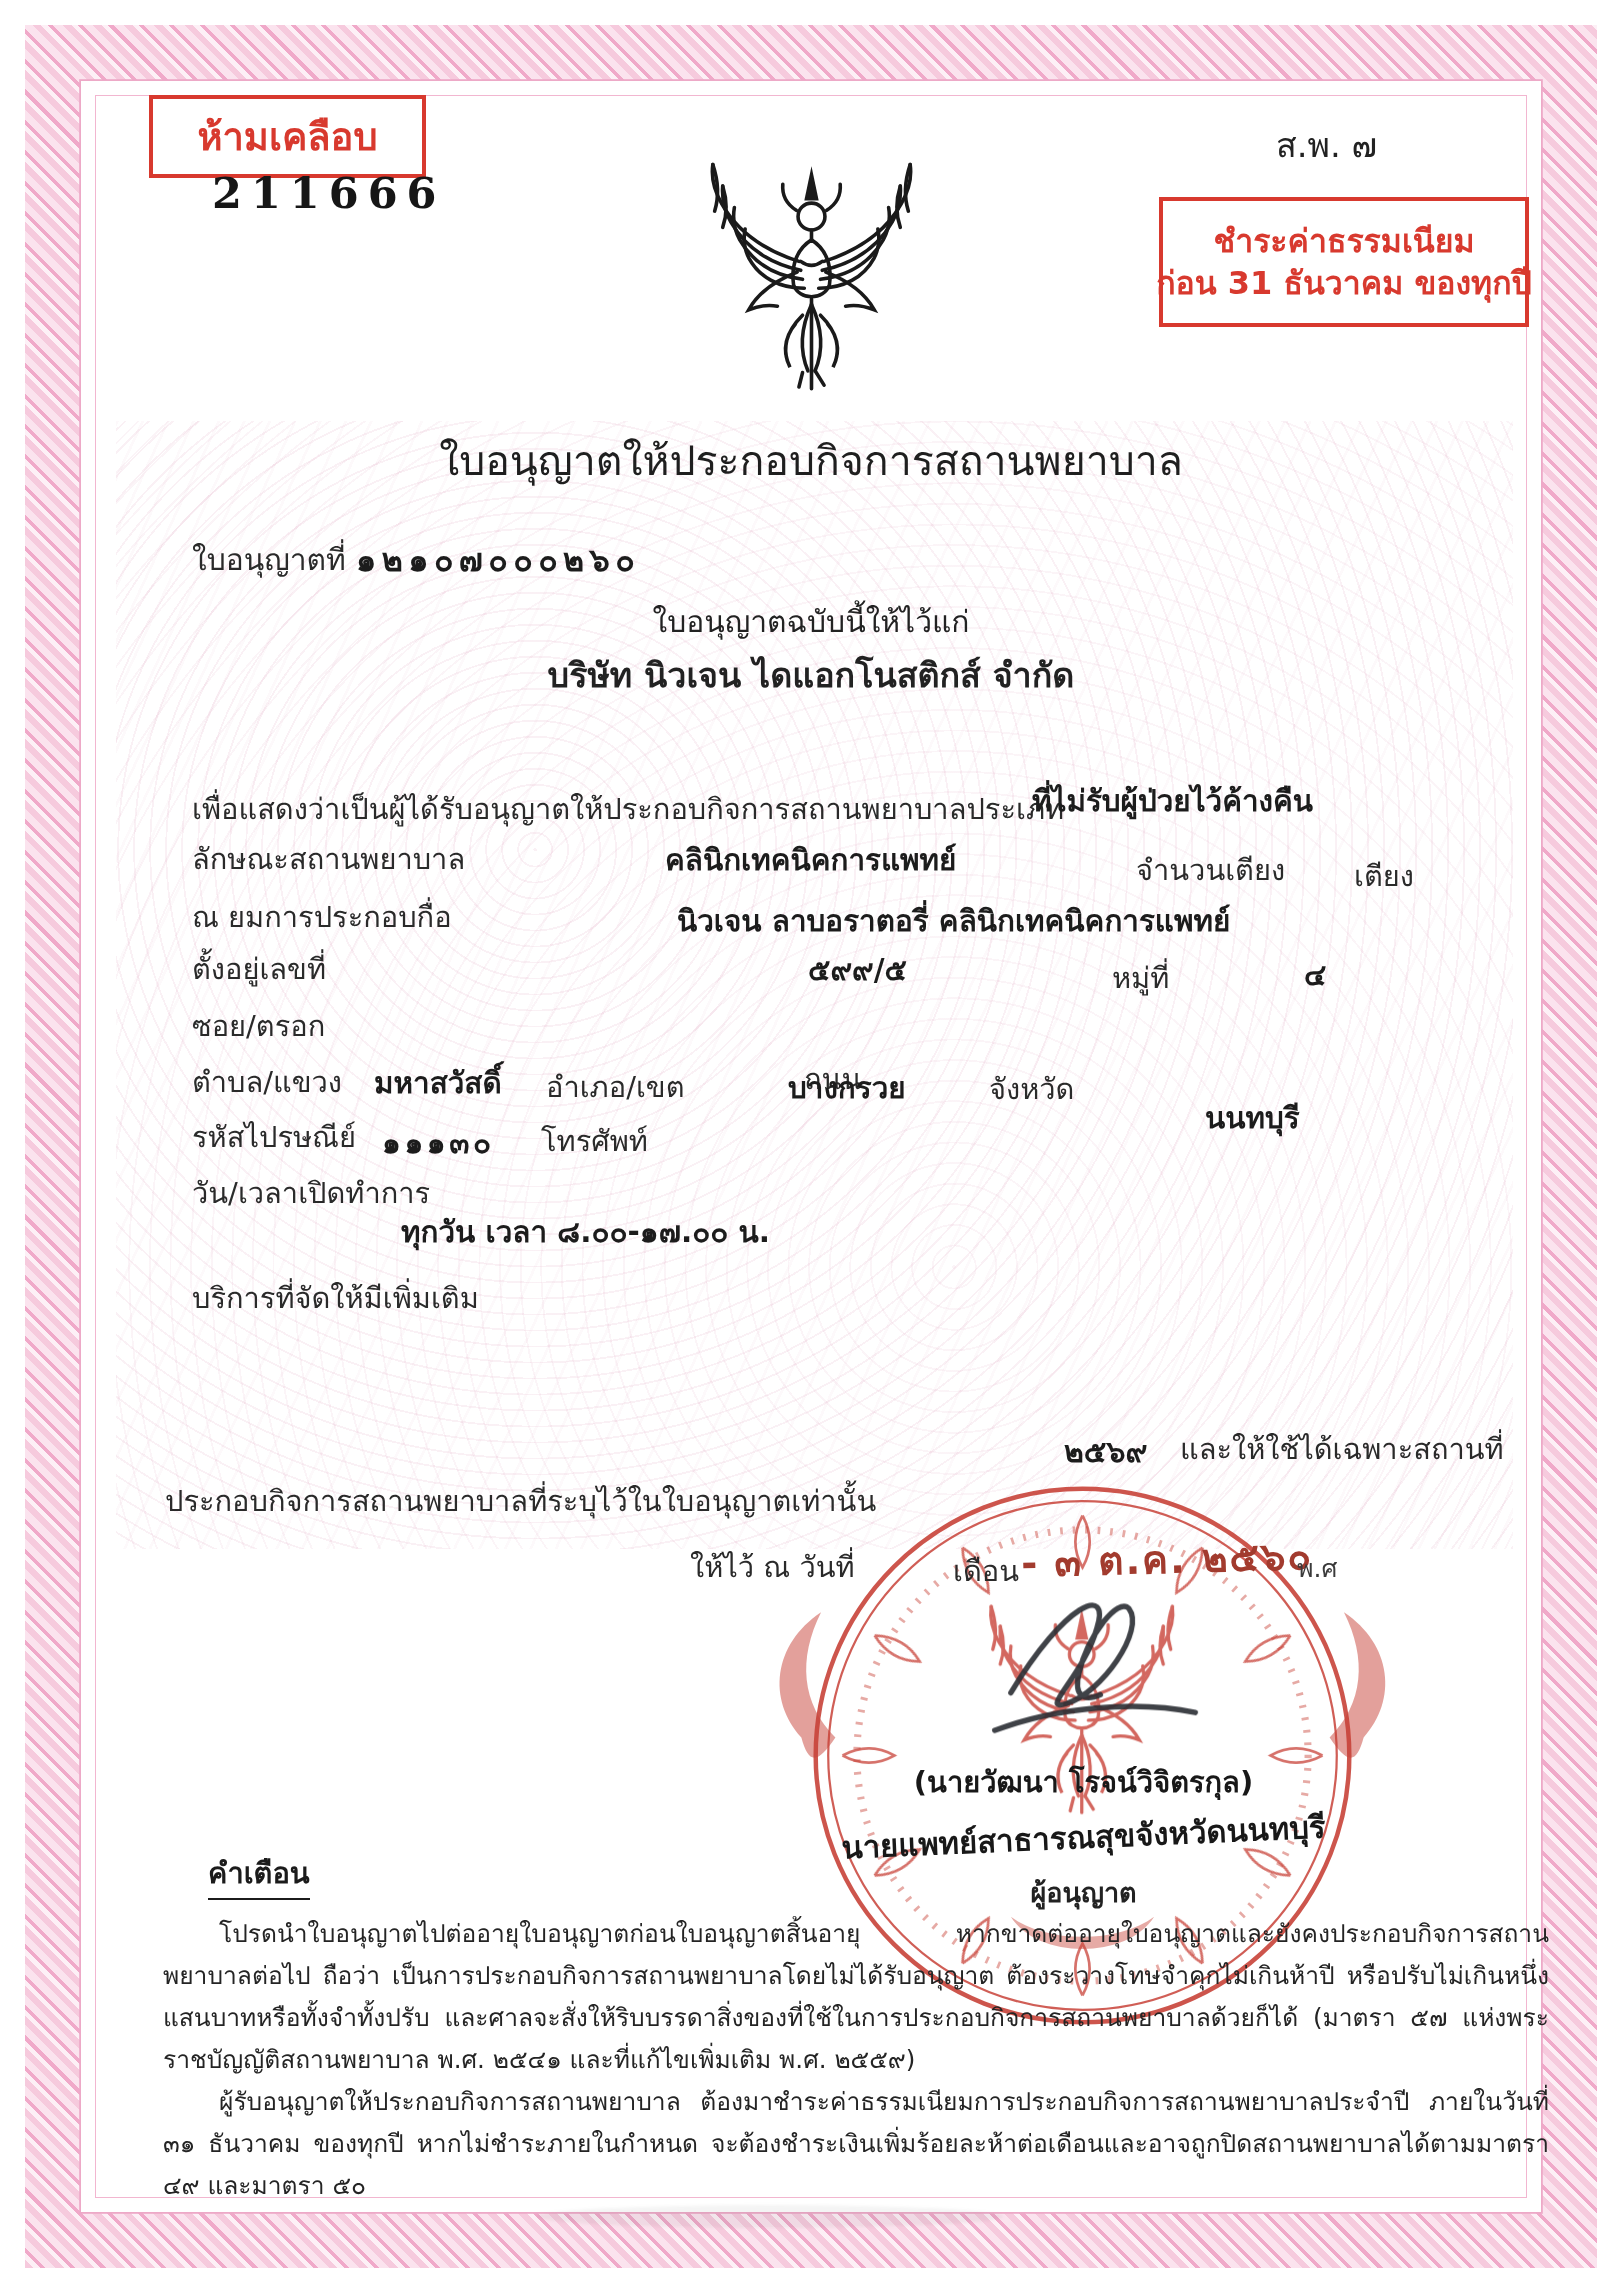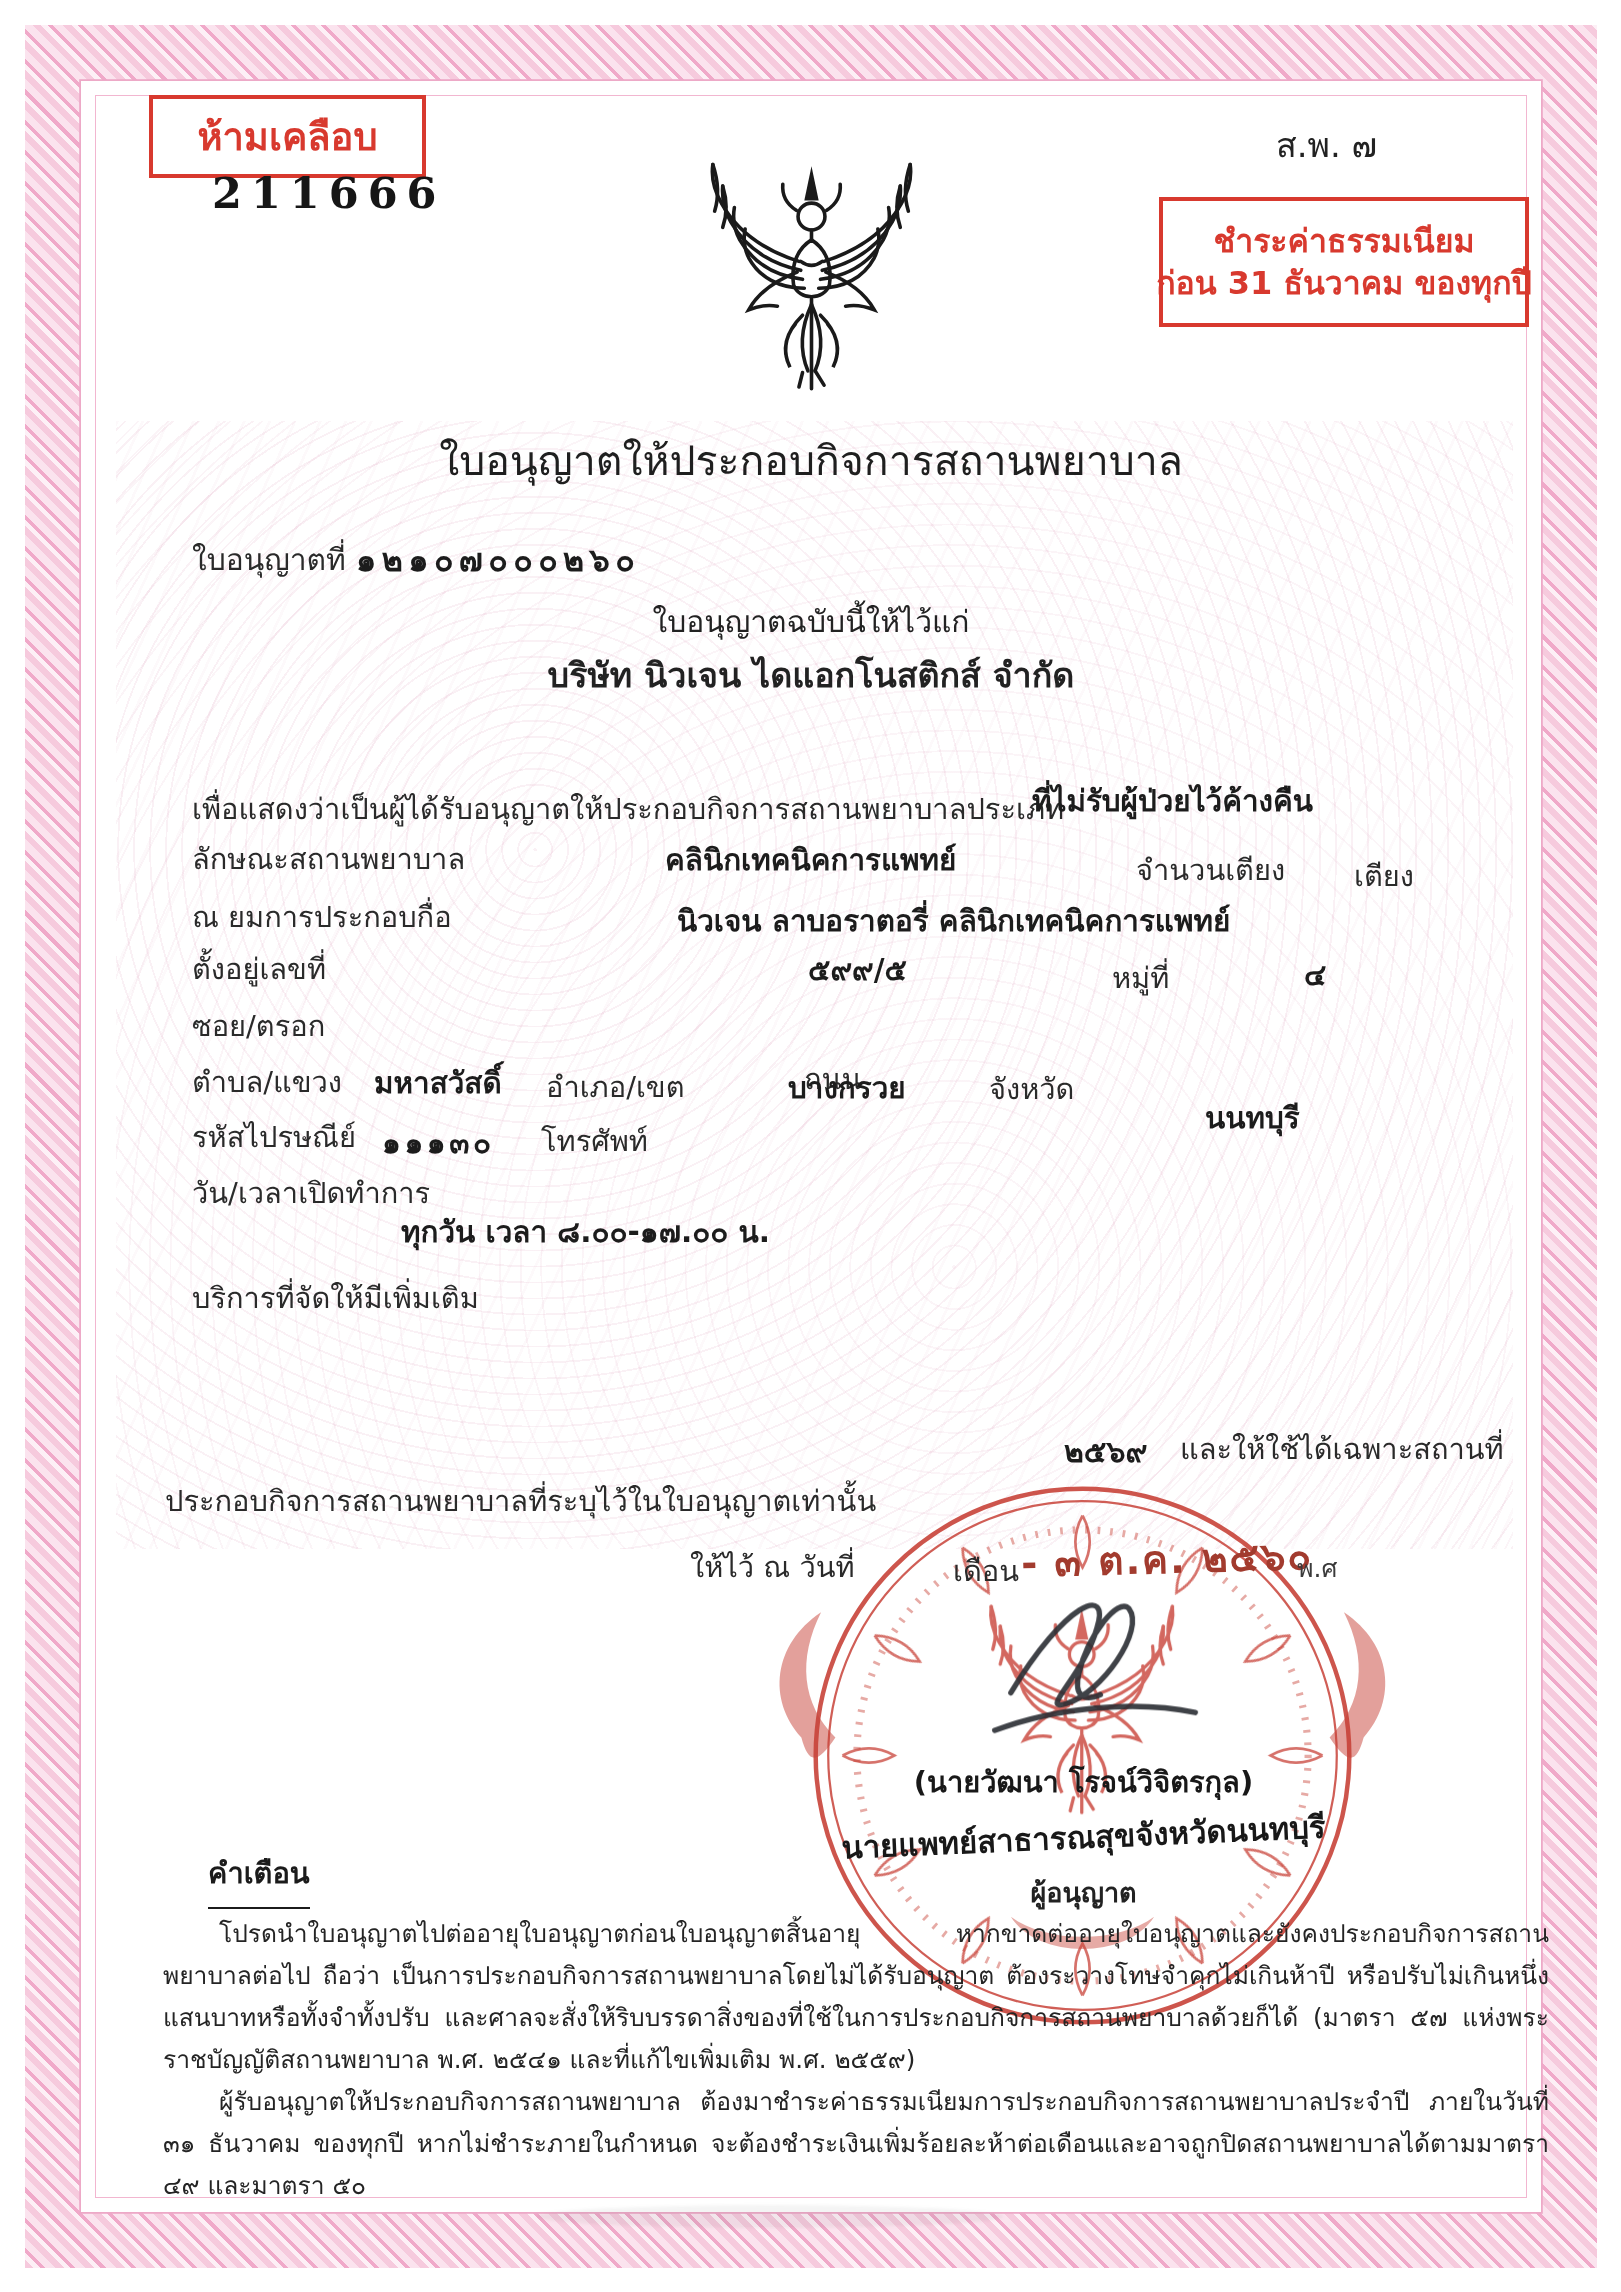--- a/index.html
+++ b/index.html
@@ -52,21 +52,21 @@
   .val { font-size:29.6px; font-weight:600; color:#1c1c1c; }
   .center { left:0; right:0; text-align:center; }
   
   .seal-wrap { position:absolute; left:742px; top:1469px; width:681px; height:573px; }
   .sign-block { position:absolute; left:779px; top:1759px; width:609px; text-align:center; z-index:5; }
   .sign-name { font-size:29px; font-weight:700; color:#181818; }
   .sign-title { font-size:31px; font-weight:700; color:#181818; transform:rotate(-2.5deg); margin-top:7.2px; }
   .sign-role { font-size:27px; font-weight:600; color:#222; margin-top:9px; }
   .date-stamp { left:1021px; top:1528px; font-size:39px; font-weight:700; color:#a23b2e; letter-spacing:1.8px; transform:rotate(-1.5deg); z-index:6; }
   
-  .warn-head { left:208px; top:1850px; font-size:29px; font-weight:700; color:#1b1b1b; border-bottom:2.7px solid #1b1b1b; padding-bottom:11px; }
+  .warn-head { left:208px; top:1850px; font-size:29px; font-weight:700; color:#1b1b1b; border-bottom:2.7px solid #1b1b1b; padding-bottom:2px; }
   .warn-body { position:absolute; left:163px; top:1913px; width:1386px; font-size:24.6px; line-height:42px; color:#242424; text-align:justify; }
   .warn-body p { margin:0; text-indent:56px; }
   .smudge { position:absolute; left:537px; top:2205px; width:466px; height:23px; border-radius:50%; background:rgba(60,60,60,.06); filter:blur(1.8px); }
 </style>
 </head>
 <body>
 
 <svg width="0" height="0" style="position:absolute" aria-hidden="true">
   <defs>
     <g id="garuda-shape" fill="none" stroke="currentColor" stroke-width="4" stroke-linecap="round">

